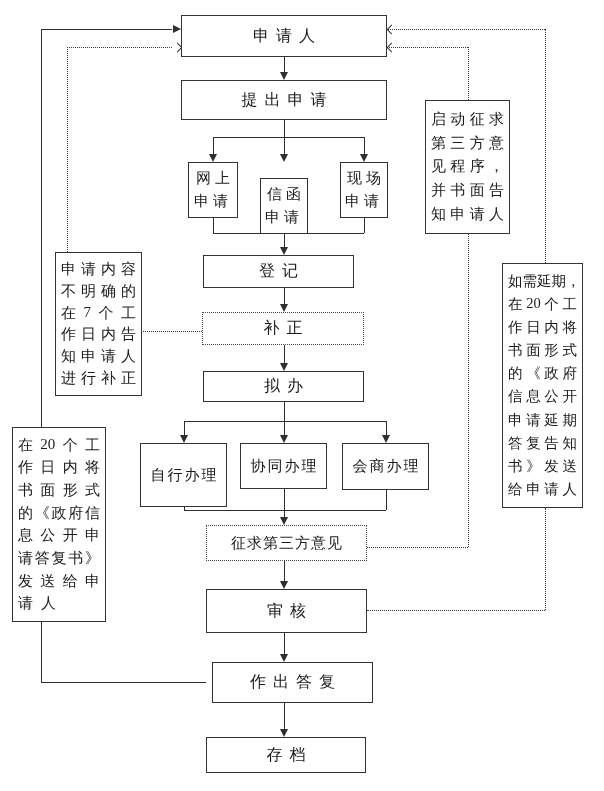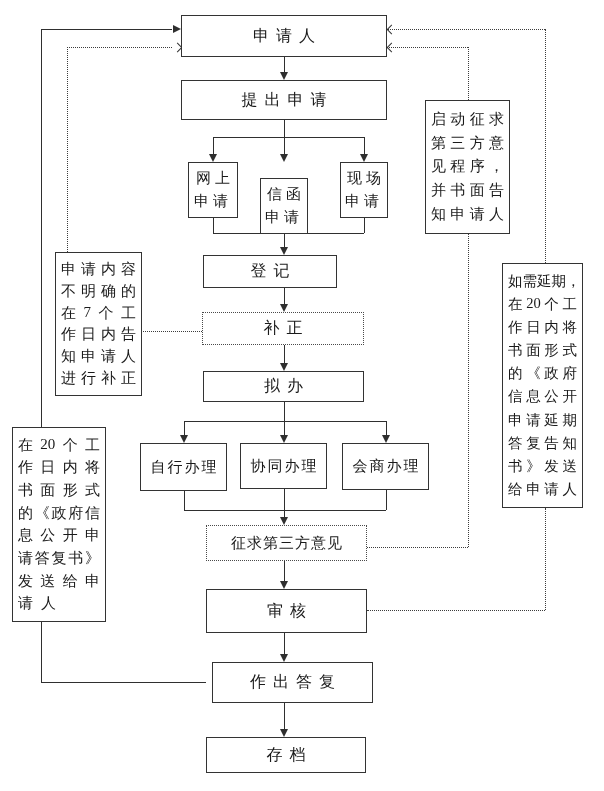--- a/index.html
+++ b/index.html
@@ -114,30 +114,30 @@
 申请</span>
   </div>
   <div class="bx" style="left:260px;top:162px;width:48px;height:56px;margin-top:16px;">
     <span class="lbl small">信函
 申请</span>
   </div>
   <div class="bx" style="left:340px;top:162px;width:48px;height:56px;">
     <span class="lbl small">现场
 申请</span>
   </div>
-  <div class="bx" style="left:203px;top:255px;width:134px;height:33px;">
+  <div class="bx" style="left:203px;top:255px;width:151px;height:33px;">
     <span class="lbl">登记</span>
   </div>
   <div class="bxd" style="left:202px;top:312px;width:162px;height:33px;">
     <span class="lbl">补正</span>
   </div>
   <div class="bx" style="left:203px;top:371px;width:161px;height:31px;">
     <span class="lbl">拟办</span>
   </div>
-  <div class="bx" style="left:140px;top:443px;width:87px;height:48px;">
+  <div class="bx" style="left:140px;top:443px;width:87px;height:64px;">
     <span class="lbl mid">自行办理</span>
   </div>
   <div class="bx" style="left:240px;top:443px;width:87px;height:46px;">
     <span class="lbl mid">协同办理</span>
   </div>
   <div class="bx" style="left:342px;top:443px;width:87px;height:47px;">
     <span class="lbl mid">会商办理</span>
   </div>
   <div class="bxd" style="left:206px;top:525px;width:161px;height:36px;">
     <span class="lbl tight">征求第三方意见</span>

